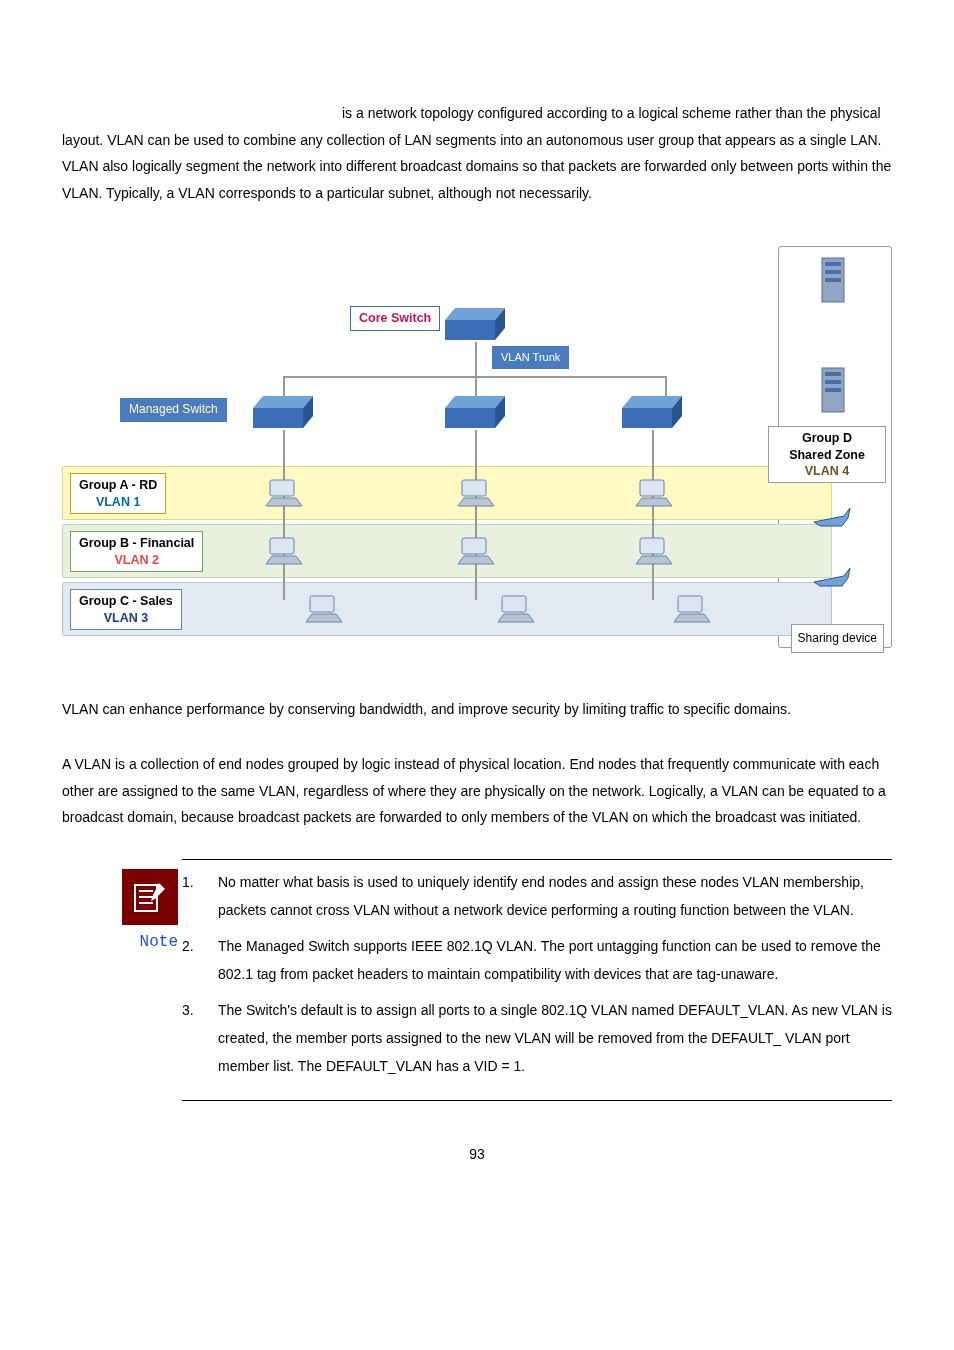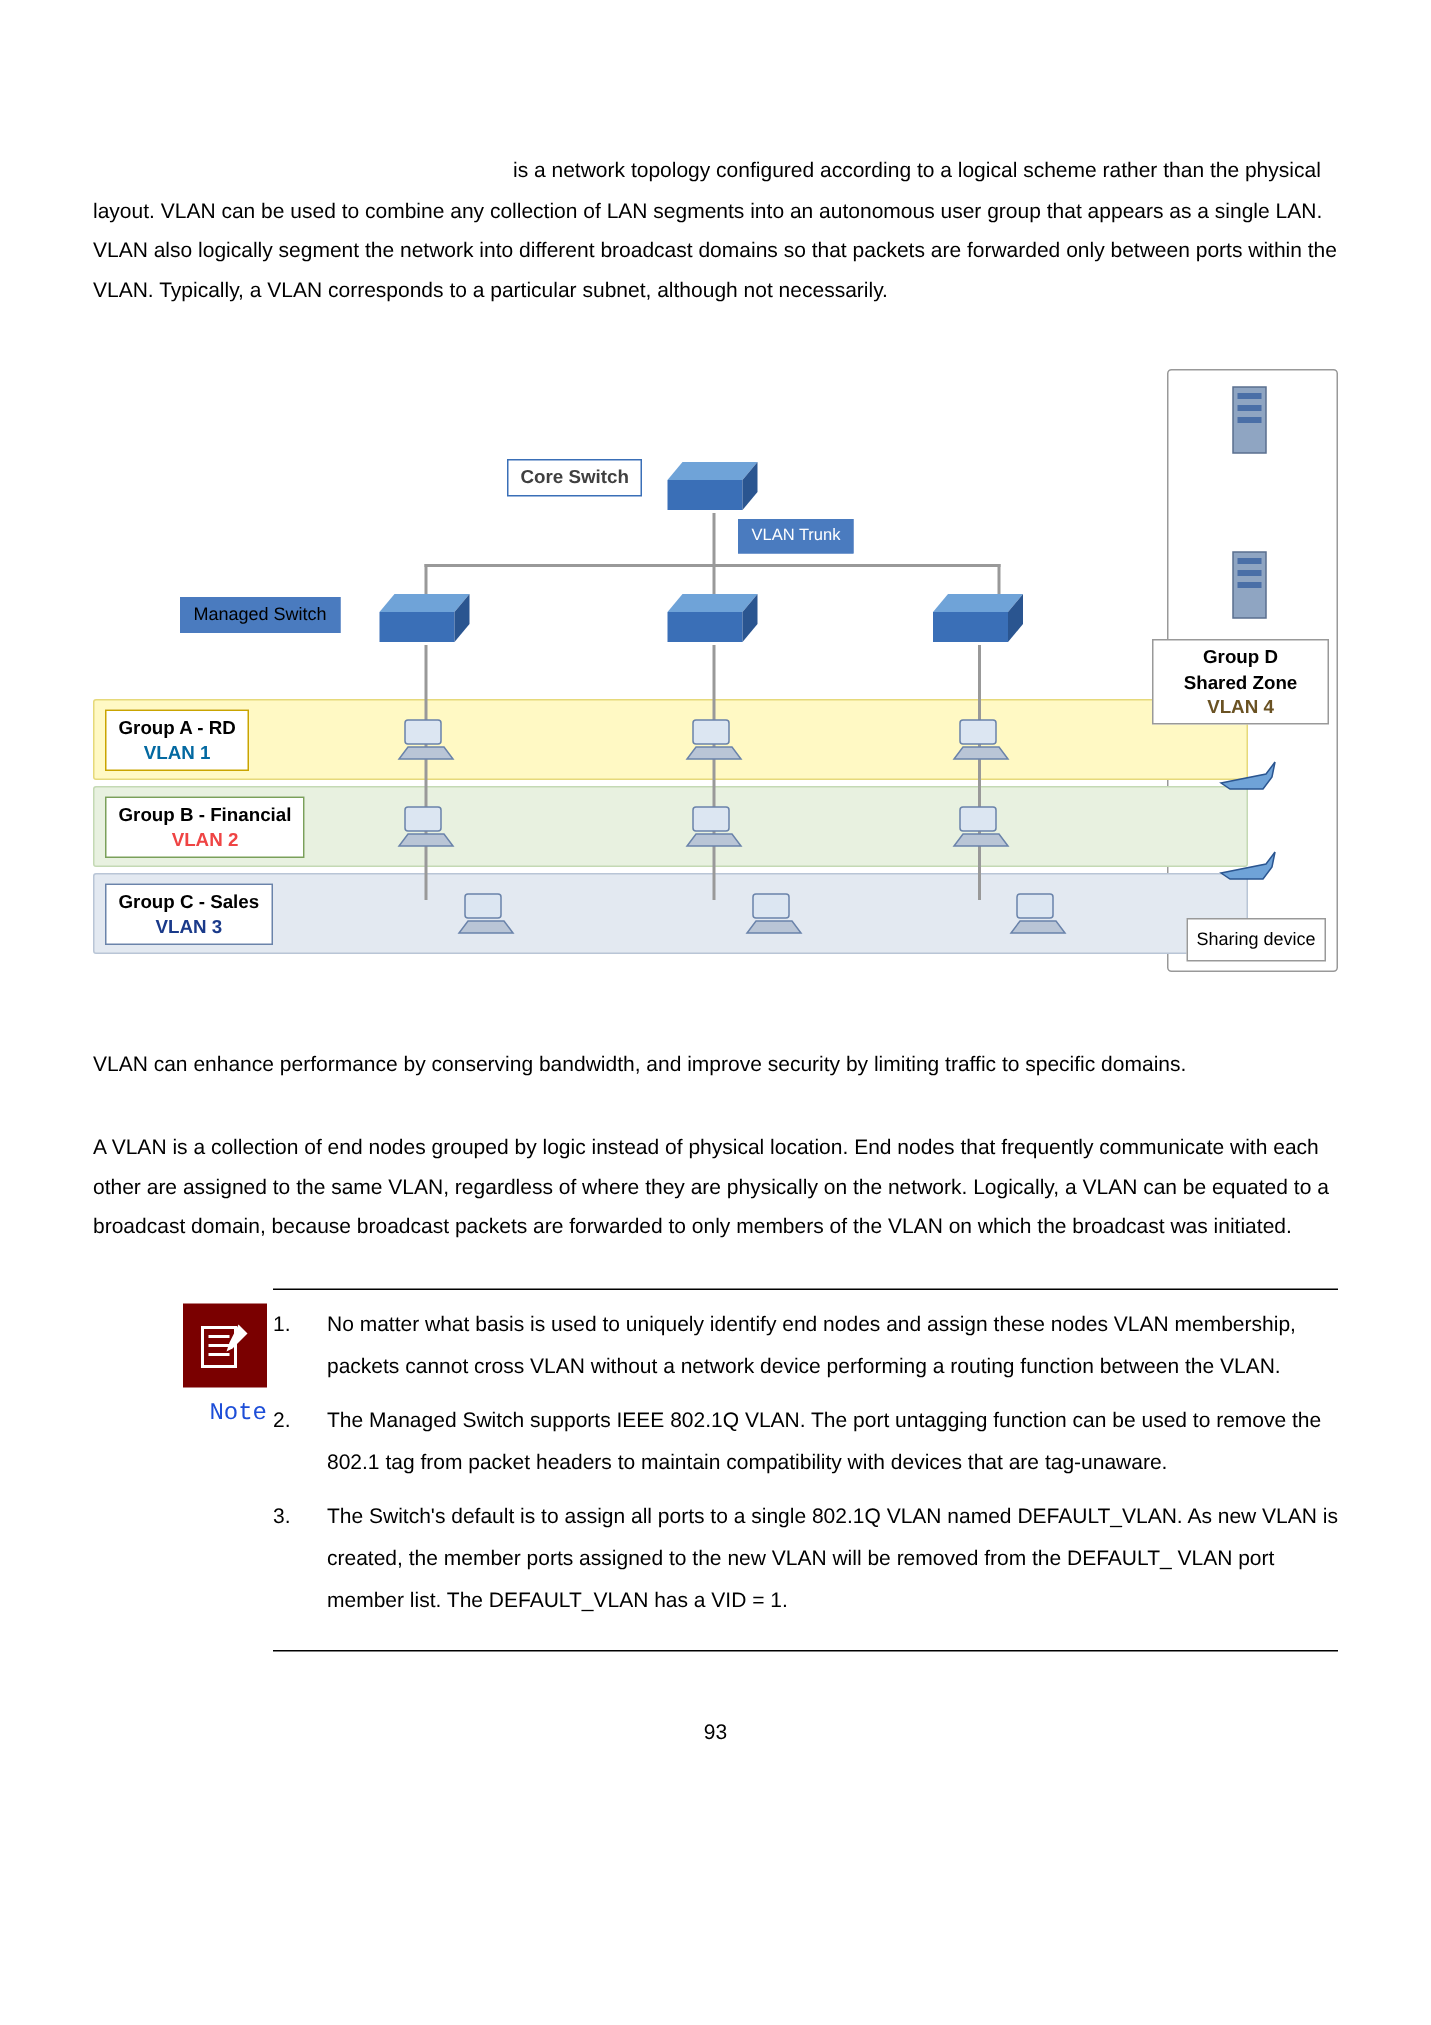--- a/index.html
+++ b/index.html
@@ -63,28 +63,28 @@
   
   .label-plain {
     position: absolute;
     background: #fff;
     border: 1px solid #999;
     padding: 2px 6px;
     font-size: 12px;
     text-align: center;
     white-space: nowrap;
   }
-  .label-core   { left: 276px; top: 80px; border-color:#3a6fb7; color:#404040; }
+  .label-core   { left: 288px; top: 80px; border-color:#3a6fb7; color:#be185d; }
   .label-trunk  { left: 430px; top: 120px; background:#4a7bbf; color:#fff; border-color:#4a7bbf; font-weight:normal; font-size:11px; }
-  .label-ms     { left: 58px;  top: 172px; background:#4a7bbf; color:#000000; border-color:#4a7bbf; font-weight:normal; font-size:12px; }
+  .label-ms     { left: 58px;  top: 172px; background:#4a7bbf; color:#fef9c3; border-color:#4a7bbf; font-weight:normal; font-size:12px; }
   .label-ga     { left: 8px;   top: 247px; border-color:#c9a400; }
   .label-gb     { left: 8px;   top: 305px; border-color:#7aa05a; }
   .label-gc     { left: 8px;   top: 363px; border-color:#6a83aa; }
   .label-gd     { right: 6px;  top: 200px; width:100px; border-color:#999; }
-  .label-share  { right: 8px;  top: 386px; }
+  .label-share  { right: 8px;  top: 398px; }
   .vlan-red  { color:#0369a1; }
   .vlan-green{ color:#ef4444; }
   .vlan-blue { color:#1a3a8a; }
   .vlan-brown{ color:#6a5223; }
   
   .switch {
     position: absolute;
     width: 70px;
     height: 34px;
   }

